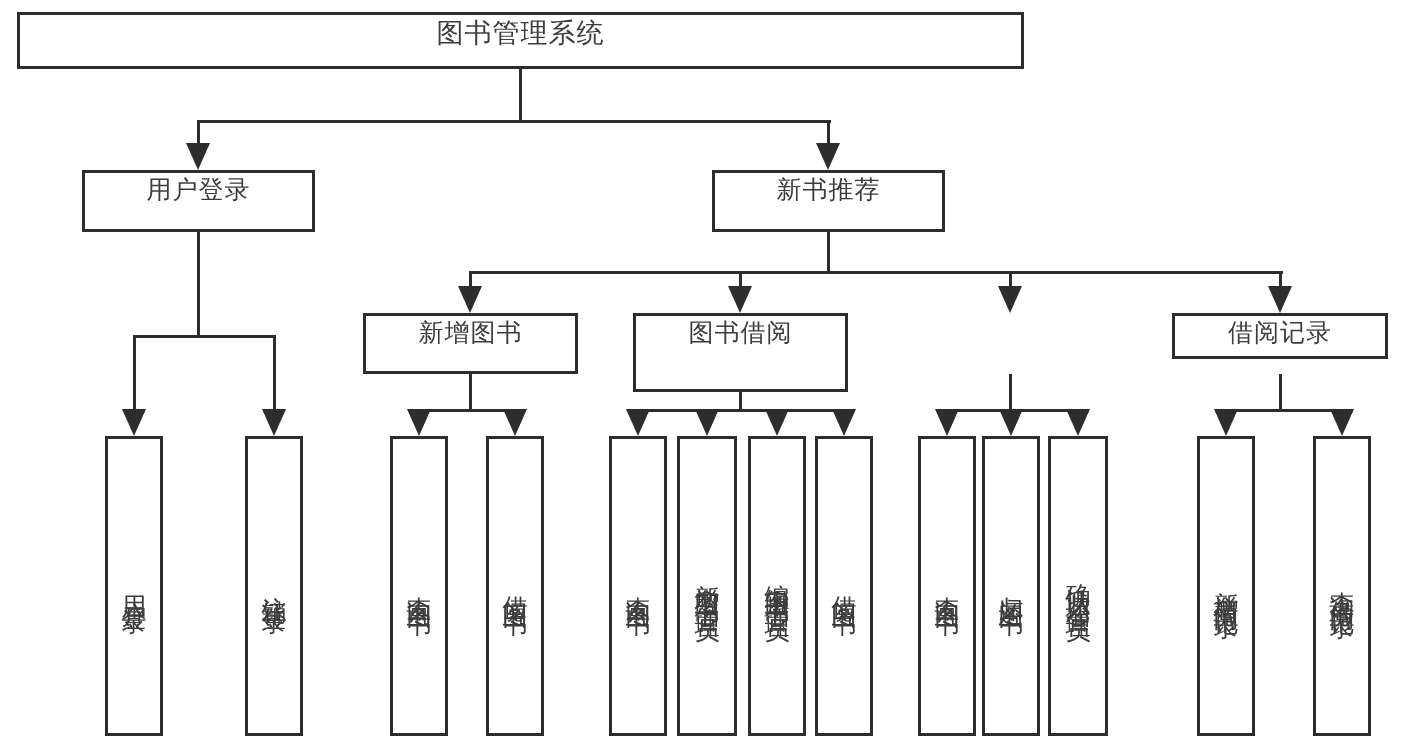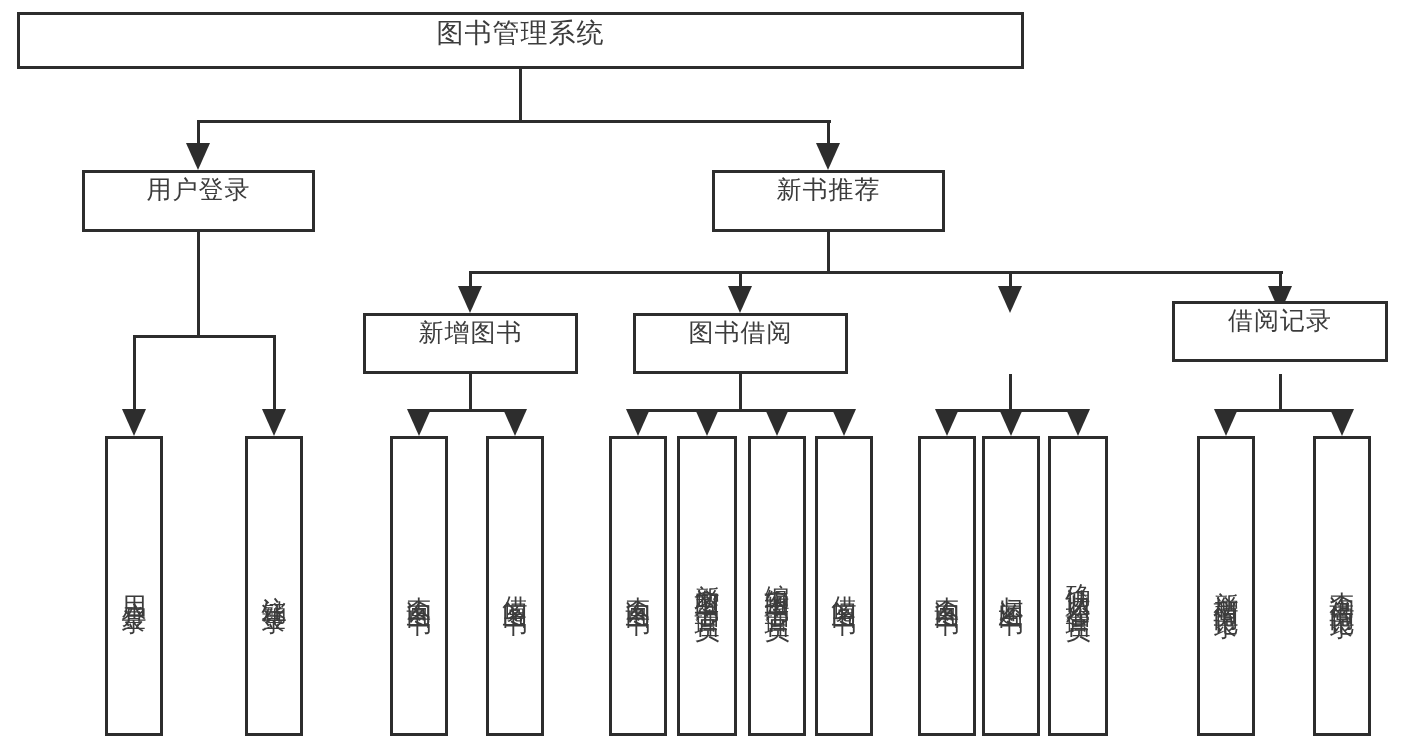--- a/index.html
+++ b/index.html
@@ -95,24 +95,24 @@
   <div class="hbox" style="left:82px;top:170px;width:233px;height:62px">
     <span class="hlabel">用户登录</span>
   </div>
   <div class="hbox" style="left:712px;top:170px;width:233px;height:62px">
     <span class="hlabel">新书推荐</span>
   </div>
 
   <div class="hbox" style="left:363px;top:313px;width:215px;height:61px">
     <span class="hlabel">新增图书</span>
   </div>
-  <div class="hbox" style="left:633px;top:313px;width:215px;height:61px">
+  <div class="hbox" style="left:633px;top:313px;width:215px;height:79px">
     <span class="hlabel">图书借阅</span>
   </div>
-  <div class="hbox" style="left:1172px;top:301px;width:216px;height:61px">
+  <div class="hbox" style="left:1172px;top:313px;width:216px;height:46px">
     <span class="hlabel">借阅记录</span>
   </div>
 
   <div class="vbox" style="left:105px;top:436px">
     <span class="vlabel">用户登录</span>
   </div>
   <div class="vbox" style="left:245px;top:436px">
     <span class="vlabel">注销登录</span>
   </div>
 

